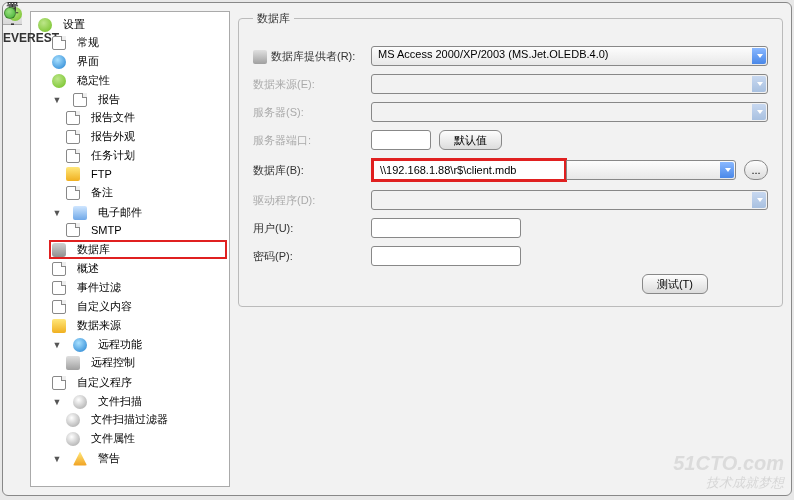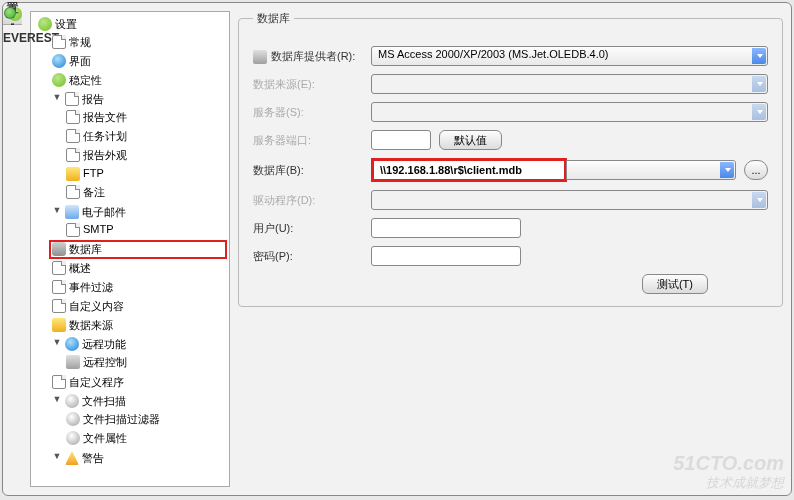--- a/index.html
+++ b/index.html
@@ -11,21 +11,21 @@
 .traffic { position: absolute; right: 6px; top: 4px; display: flex; gap: 5px; }
 .traffic span { width: 12px; height: 12px; border-radius: 50%; border: 1px solid rgba(0,0,0,.3); }
 .t-red { background: radial-gradient(circle at 40% 35%, #ff8e86, #e8453c); }
 .t-yel { background: radial-gradient(circle at 40% 35%, #ffe07a, #f0a020); }
 .t-grn { background: radial-gradient(circle at 40% 35%, #9ae080, #40b030); }
 .content { flex: 1; display: flex; padding: 8px; gap: 8px; }
 .tree-pane { width: 200px; background: #fff; border: 1px solid #aaa; font-size: 11px; overflow: auto; padding: 3px; }
 .tree ul { list-style: none; padding-left: 14px; }
 .tree > ul { padding-left: 2px; }
 .tree li { padding: 1px 0; white-space: nowrap; position: relative; }
-.row { display: flex; gap: 3px; padding: 1px 2px; }
+.row { display: flex; align-items: center; gap: 11px; padding: 1px 2px; }
 .row.selected { outline: 2px solid #e02020; outline-offset: -1px; background: #fff; }
 .twisty { width: 10px; height: 10px; display: inline-block; font-size: 9px; color: #555; text-align: center; line-height: 10px; cursor: pointer; }
 .icon { width: 14px; height: 14px; display: inline-block; border-radius: 2px; flex-shrink: 0; }
 .icon-gear { background: radial-gradient(circle at 40% 35%, #bde68a, #6fbf20); border-radius: 50%; }
 .icon-doc { background: #fff; border: 1px solid #888; position: relative; }
 .icon-doc::after { content: ""; position: absolute; right: -1px; top: -1px; width: 4px; height: 4px; border-left: 1px solid #888; border-bottom: 1px solid #888; background: #eee; }
 .icon-folder { background: linear-gradient(#ffe77a, #f0b020); }
 .icon-mail { background: linear-gradient(#cfe6ff, #6fa8e8); }
 .icon-db { background: linear-gradient(#d0d0d0, #909090); border-radius: 3px; }
 .icon-globe { background: radial-gradient(circle at 40% 35%, #a8e0ff, #2080d0); border-radius: 50%; }
@@ -43,21 +43,21 @@
 .select::after { content: ""; position: absolute; right: 1px; top: 1px; bottom: 1px; width: 14px; background: linear-gradient(#8ab8ff, #4a88e8); border-radius: 0 2px 2px 0; }
 .select .arrow { position: absolute; right: 4px; top: 50%; transform: translateY(-50%); width: 0; height: 0; border-left: 3px solid transparent; border-right: 3px solid transparent; border-top: 4px solid #fff; z-index: 1; }
 .select.disabled { background: #f2f2f2; color: #aaa; }
 .select.disabled::after { background: linear-gradient(#c8d8f0, #a8c0e0); }
 .input { height: 20px; background: #fff; border: 1px solid #888; border-radius: 3px; padding: 1px 6px; font-size: 11px; }
 .input.sm { width: 60px; }
 .input.md { width: 150px; }
 .btn { height: 20px; padding: 0 14px; background: linear-gradient(#fdfdfd, #dcdcdc); border: 1px solid #888; border-radius: 6px; font-size: 11px; cursor: pointer; display: inline-flex; align-items: center; }
 .browse-btn { width: 24px; height: 20px; border: 1px solid #888; border-radius: 10px; background: linear-gradient(#fdfdfd, #dcdcdc); font-size: 11px; text-align: center; line-height: 18px; cursor: pointer; }
 .highlight-box { border: 3px solid #e02020; padding: 0; display: inline-block; }
-.highlight-box .input { border: none; border-radius: 0; height: 18px; width: 190px; font-weight: bold; }
+.highlight-box .input { border: none; border-radius: 0; height: 18px; width: 190px; }
 .db-select-wrap { flex: 1; display: flex; align-items: center; gap: 0; }
 .db-select-wrap .select { flex: 1; border-top-left-radius: 0; border-bottom-left-radius: 0; }
 .test-row { display: flex; justify-content: flex-end; padding-right: 60px; margin-top: 6px; }
 .watermark { position: absolute; right: 10px; bottom: 25px; font-size: 20px; font-weight: bold; font-style: italic; color: rgba(150,150,150,.25); pointer-events: none; }
 .watermark2 { position: absolute; right: 10px; bottom: 8px; font-size: 13px; color: rgba(150,150,150,.3); pointer-events: none; font-style: italic; }
 </style>
 </head>
 <body>
 
 <div class="window">
@@ -108,27 +108,27 @@
               <ul>
                 <li>
                     <div class="row">
                       <span class="icon icon-doc"></span>
                       <span>报告文件</span>
                     </div>
                   </li>
                 <li>
                     <div class="row">
                       <span class="icon icon-doc"></span>
+                      <span>报告外观</span>
+                    </div>
+                  </li>
+                <li>
+                    <div class="row">
+                      <span class="icon icon-doc"></span>
                       <span>任务计划</span>
-                    </div>
-                  </li>
-                <li>
-                    <div class="row">
-                      <span class="icon icon-doc"></span>
-                      <span>报告外观</span>
                     </div>
                   </li>
                 <li>
                     <div class="row">
                       <span class="icon icon-folder"></span>
                       <span>FTP</span>
                     </div>
                   </li>
                 <li>
                     <div class="row">

